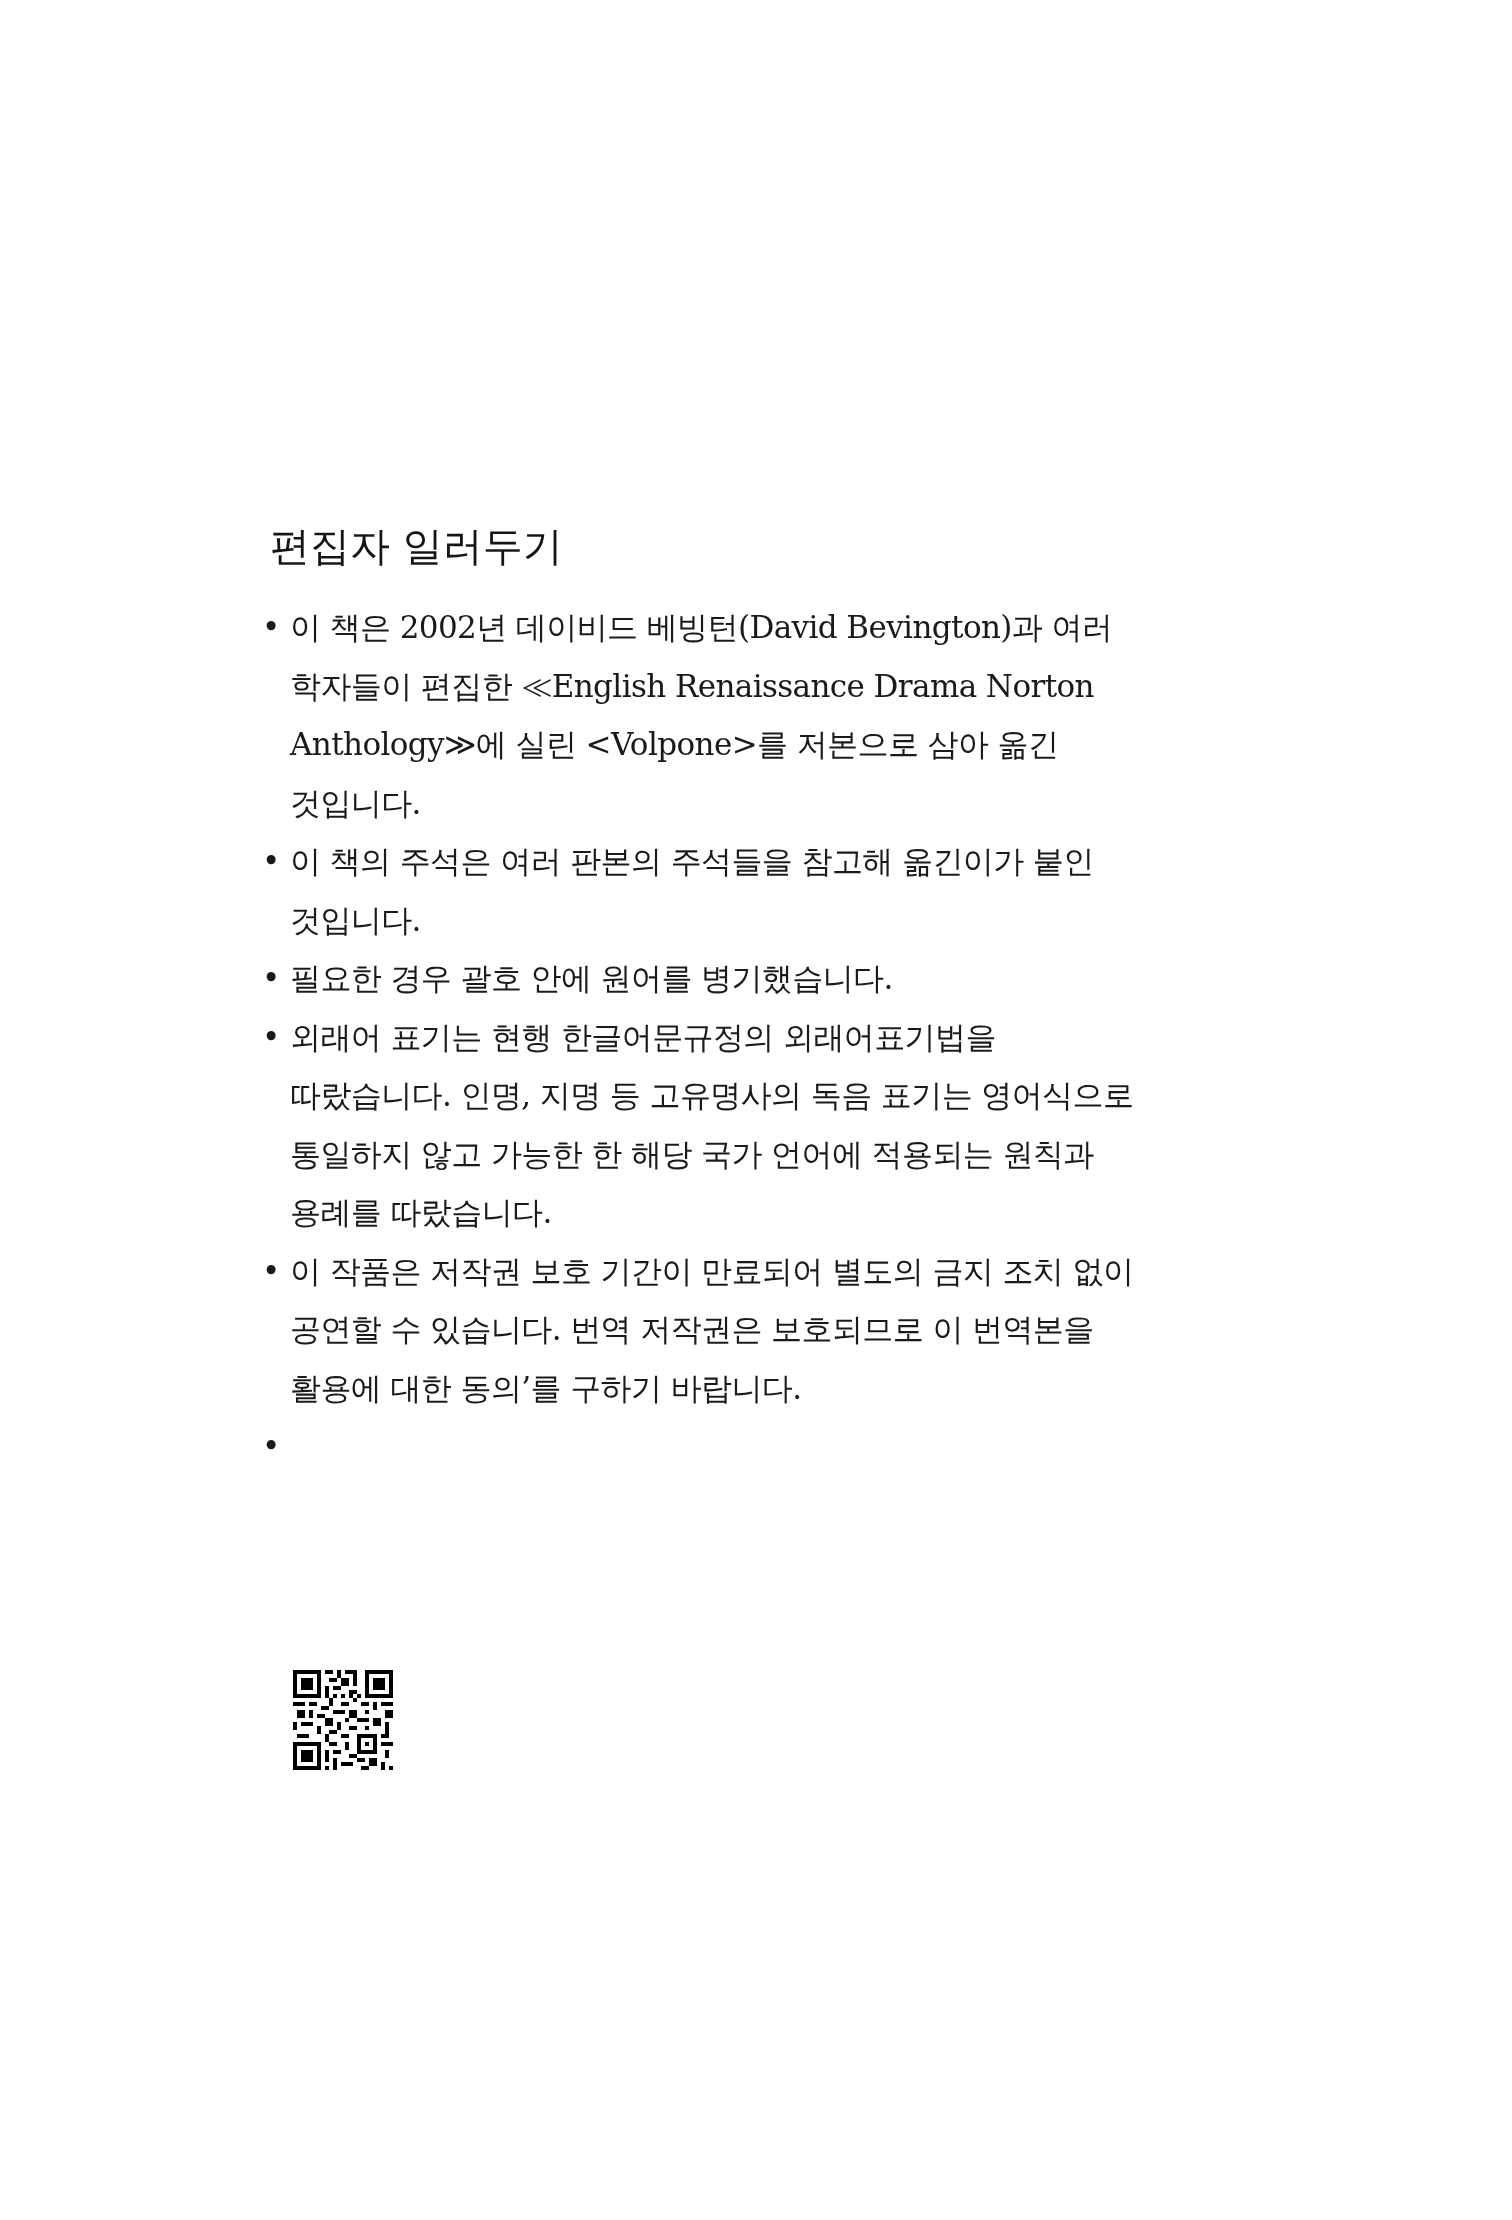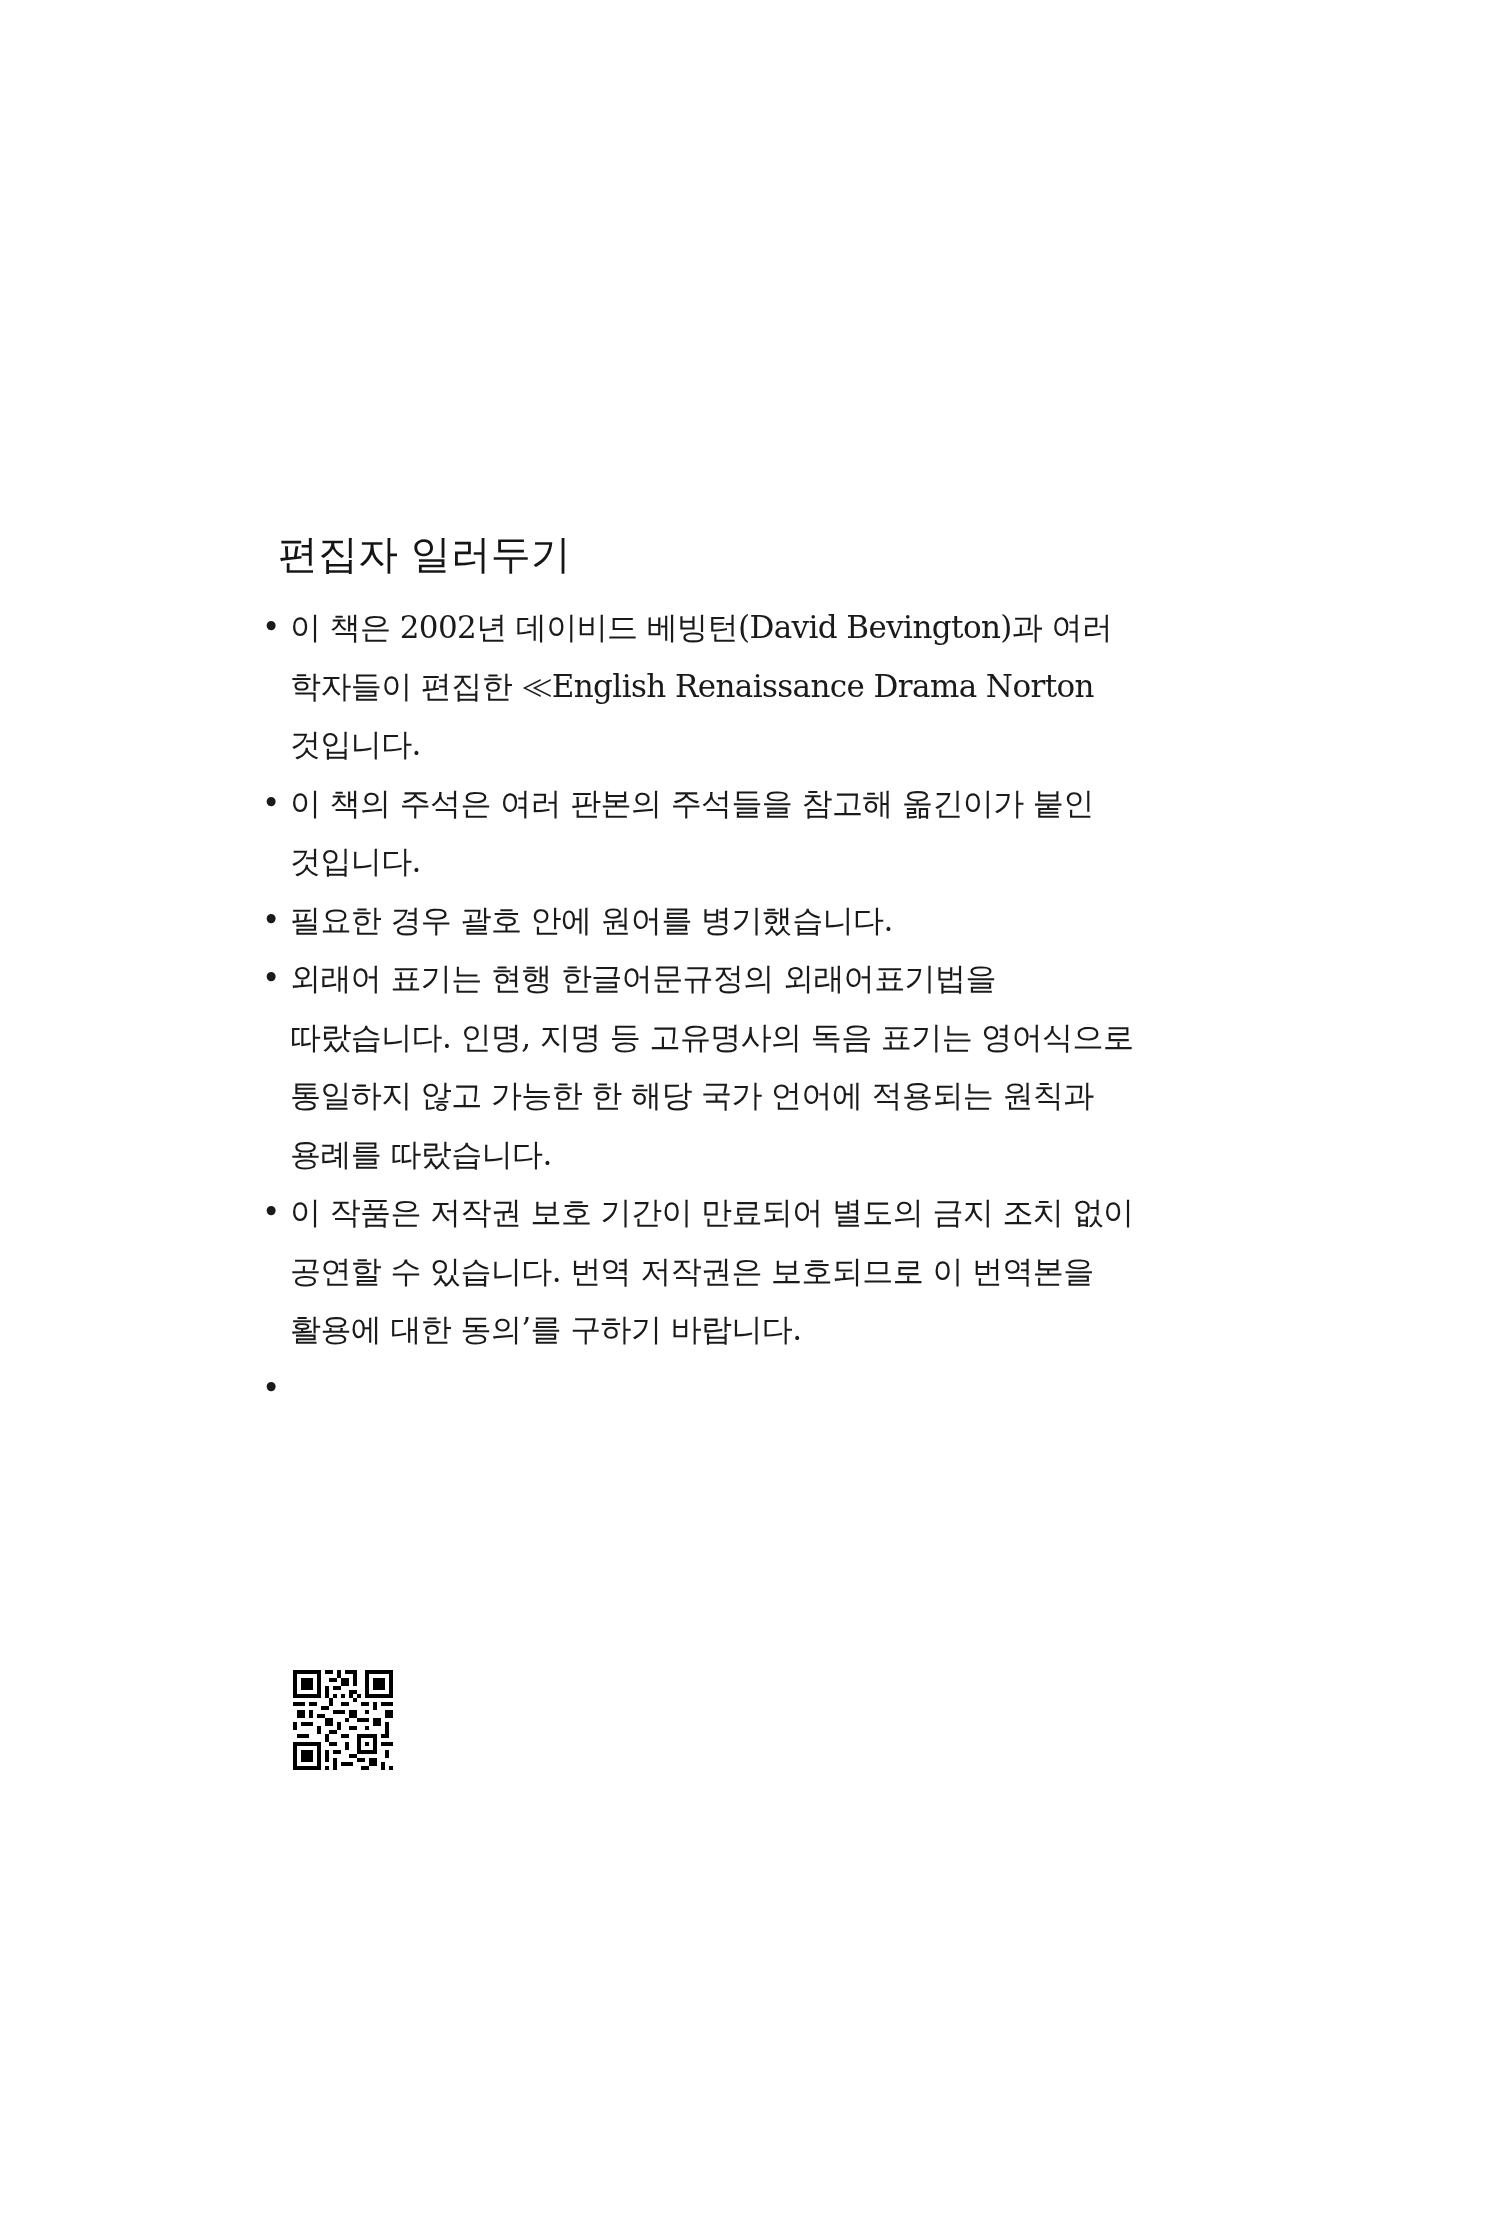--- a/index.html
+++ b/index.html
@@ -15,21 +15,21 @@
       font-family: "DejaVu Serif", "Liberation Serif", serif;
       color: #1a1a1a;
     }
     .page-title {
       position: absolute;
       left: 262px;
       top: 508px;
       font-size: 40px;
       line-height: 60px;
       font-weight: normal;
-      margin: 16px;
+      margin: 8px;
       letter-spacing: 0px;
       color: #151515;
     }
     .notes {
       position: absolute;
       left: 262px;
       top: 598px;
       width: 980px;
       margin: 0;
       padding: 0;
@@ -67,20 +67,21 @@
 </head>
 <body>
 
 <h1 class="page-title">편집자 일러두기</h1>
 
 <ul class="notes">
   <li class="note">
     <span class="bullet">•</span>
     <span class="line">이 책은 2002년 데이비드 베빙턴(David Bevington)과 여러</span>
     <span class="line">학자들이 편집한 ≪English Renaissance Drama Norton</span>
+    <span class="line">Anthology≫에 실린 &lt;Volpone&gt;를 저본으로 삼아 옮긴</span>
     <span class="line">것입니다.</span>
   </li>
   <li class="note">
     <span class="bullet">•</span>
     <span class="line">이 책의 주석은 여러 판본의 주석들을 참고해 옮긴이가 붙인</span>
     <span class="line">것입니다.</span>
   </li>
   <li class="note">
     <span class="bullet">•</span>
     <span class="line">필요한 경우 괄호 안에 원어를 병기했습니다.</span>

